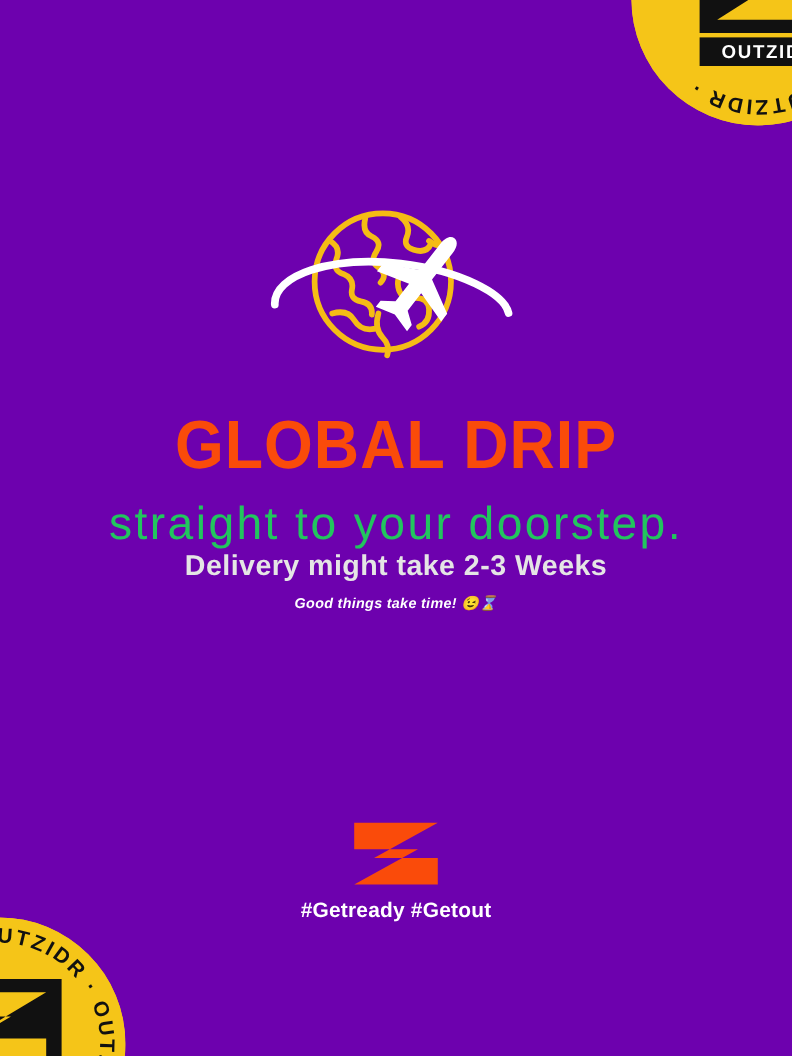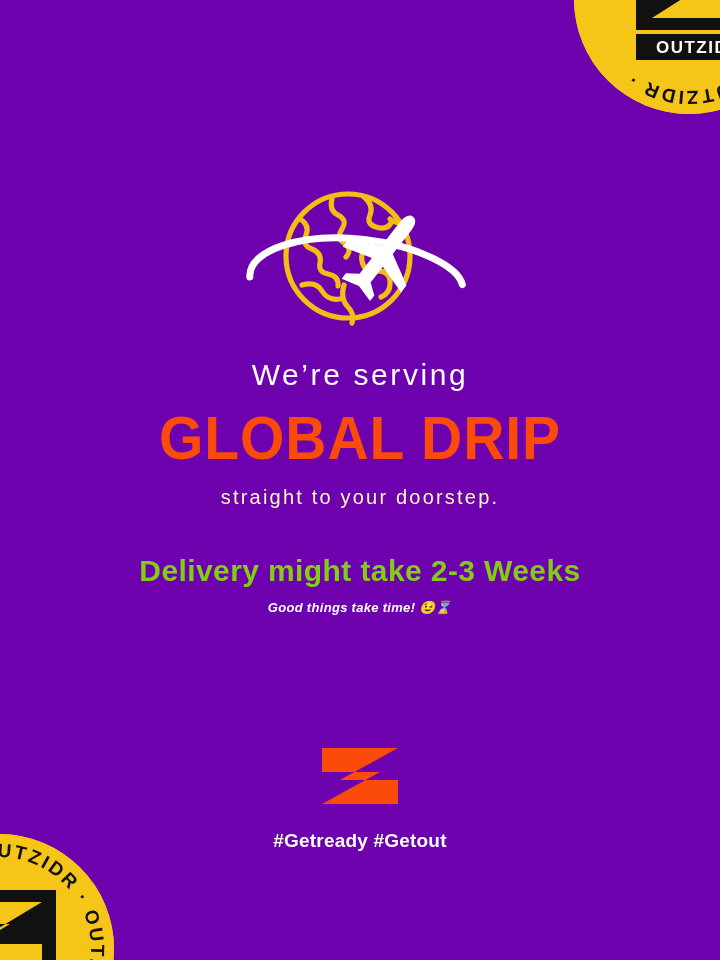--- a/index.html
+++ b/index.html
@@ -57,34 +57,33 @@
   .line-global{
     color:#FA4B0A;
     font-size:62px;
     font-weight:700;
     letter-spacing:1px;
     line-height:1.12;
     margin-top:12px;
     transform:scaleX(0.92);
   }
   .line-doorstep{
-    color:#fef9c3;
-    font-size:20px;
+    color:#22c55e;
+    font-size:42px;
     font-weight:300;
     letter-spacing:2.2px;
     line-height:1.1;
     margin-top:14px;
   }
   .line-delivery{
-    color:#84cc16;
-    font-size:30px;
+    color:#e5e5e5;
+    font-size:26px;
     font-weight:700;
     letter-spacing:0.4px;
     line-height:1.1;
-    margin-top:46px;
   }
   .line-goodthings{
     color:#FFFFFF;
     font-size:13px;
     font-weight:700;
     font-style:italic;
     letter-spacing:0.3px;
     line-height:1.1;
     margin-top:14px;
   }
@@ -95,21 +94,21 @@
     left:0; right:0;
     top:746px;
     text-align:center;
   }
   .zmark{ display:block; margin:0 auto; }
   .hashtags{
     color:#FFFFFF;
     font-size:19px;
     font-weight:700;
     letter-spacing:0.2px;
-    margin-top:24px;
+    margin-top:12px;
   }
 </style>
 </head>
 <body>
 
 <div class="poster">
 
   <div class="badge badge-tr">
     <svg viewBox="0 0 230 230" xmlns="http://www.w3.org/2000/svg" aria-hidden="true">
       <defs>
@@ -146,21 +145,20 @@
         <path d="M14 130 C 6 104, 54 74, 116 66 C 170 59, 214 70, 222 86" fill="none" stroke="#FFFFFF" stroke-width="7" stroke-linecap="round" transform="rotate(14 118 100)"></path>
       </g>
 
       <g fill="#FFFFFF" transform="translate(150 18) rotate(38)">
         <path d="M34 6 c4 0 7 4 7 12 v30 l30 16 v9 l-30 -9 v20 l11 8 v7 l-18 -5 l-18 5 v-7 l11 -8 v-20 l-30 9 v-9 l30 -16 v-30 c0 -8 3 -12 7 -12 z"></path>
       </g>
     </svg>
   </div>
 
   <div class="copy">
-    <div class="line-serving">We’re serving</div>
     <div class="line-global">GLOBAL DRIP</div>
     <div class="line-doorstep">straight to your doorstep.</div>
     <div class="line-delivery">Delivery might take 2-3 Weeks</div>
     <div class="line-goodthings">Good things take time! 😉⌛</div>
   </div>
 
   <div class="footer">
     <svg class="zmark" width="84" height="60" viewBox="0 0 84 60" xmlns="http://www.w3.org/2000/svg" aria-hidden="true">
       <path d="M4 2 H80 L22 34 H80 V58 H4 L62 26 H4 Z" fill="#FA4B0A"></path>
     </svg>

